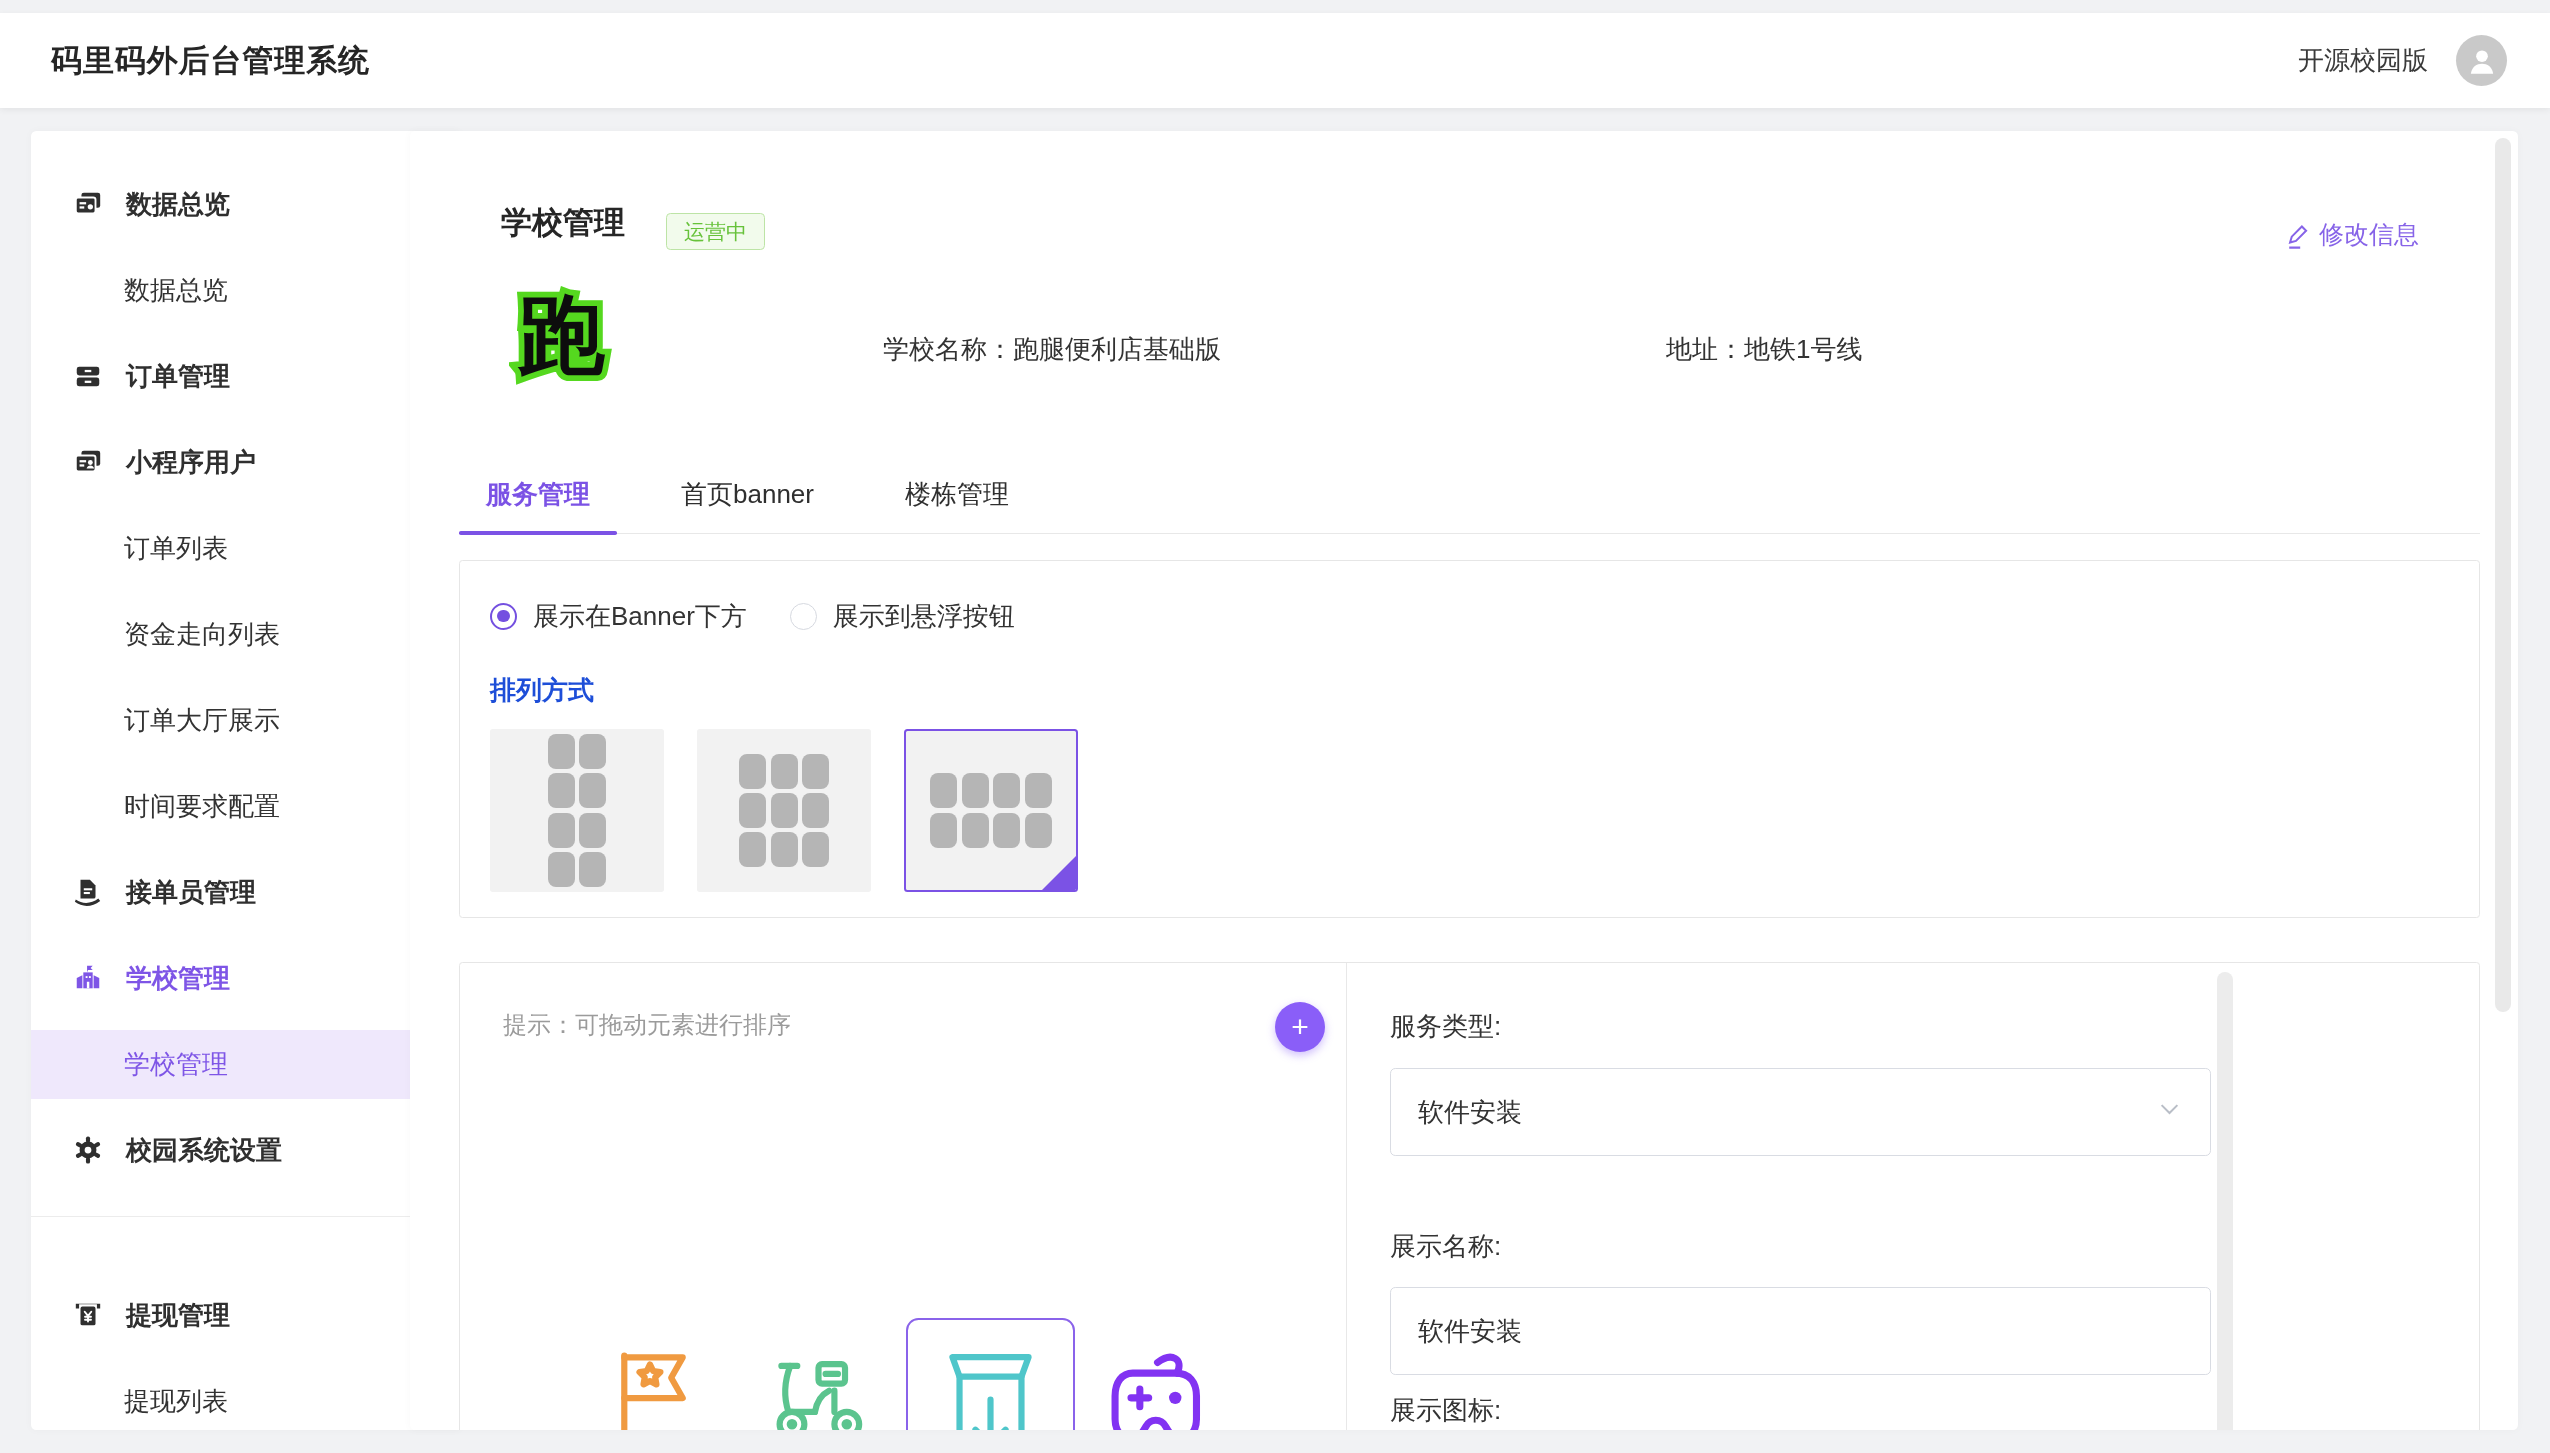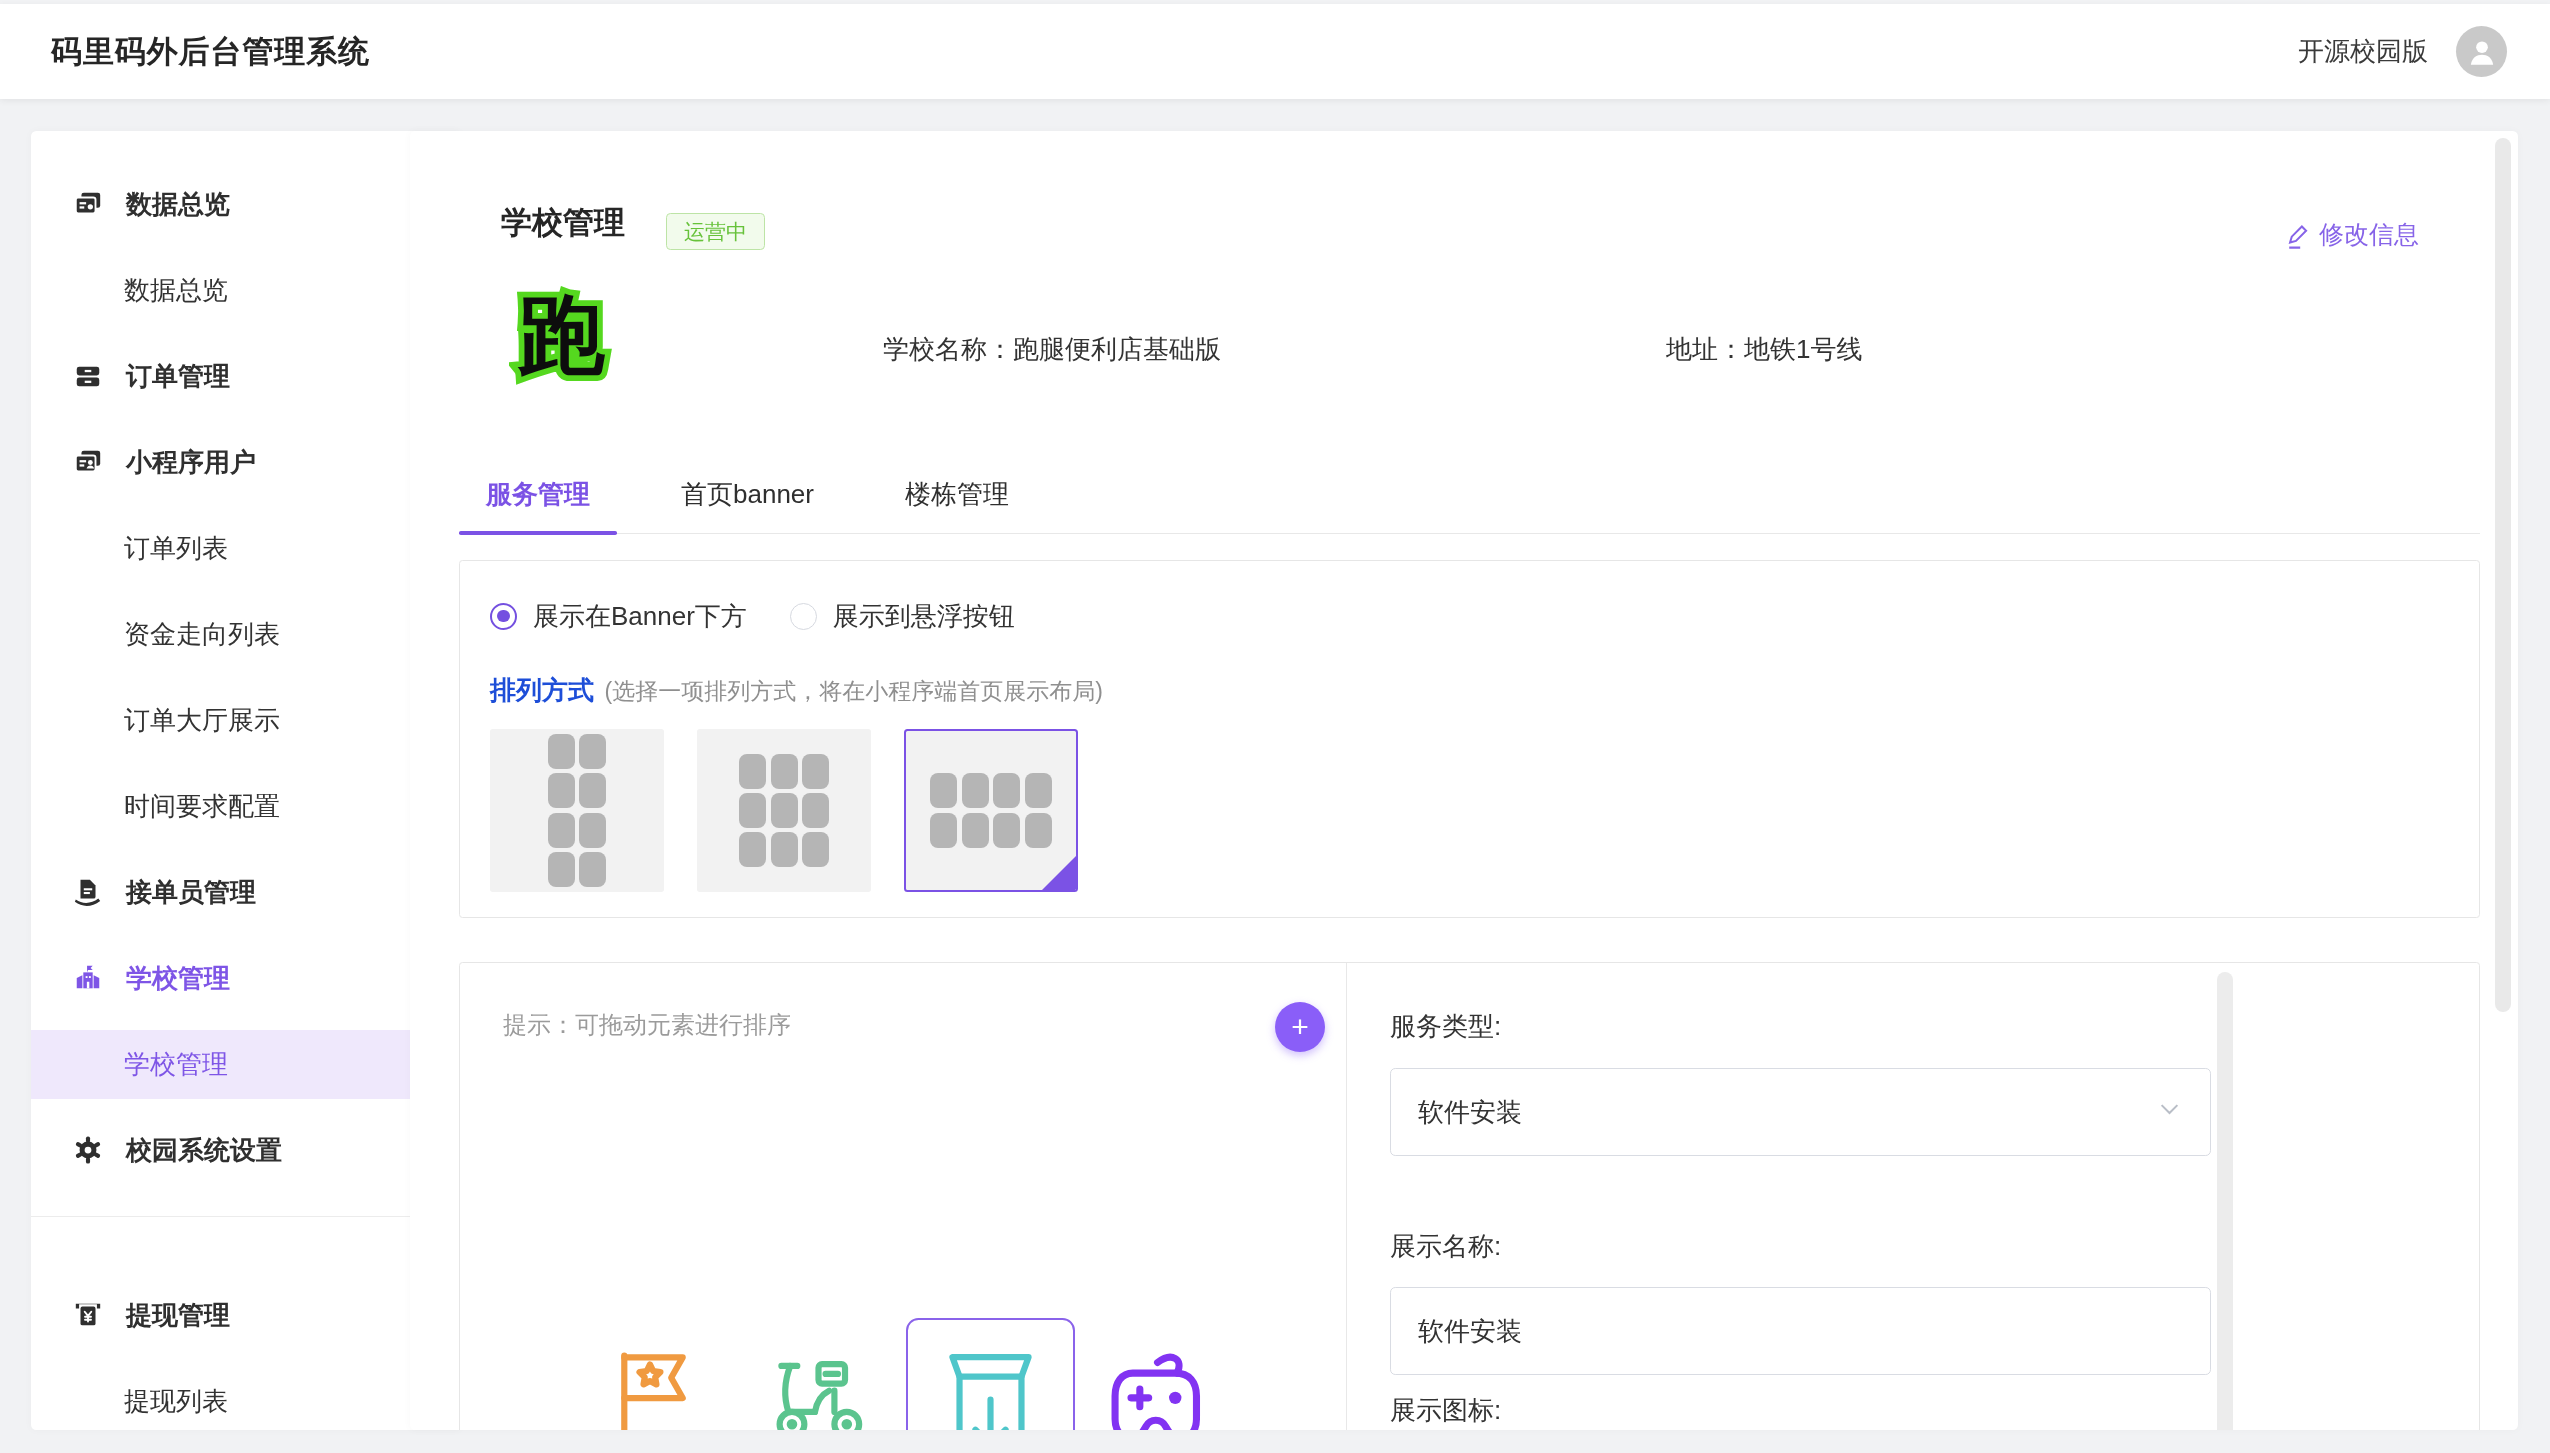--- a/index.html
+++ b/index.html
@@ -1,21 +1,21 @@
 <!DOCTYPE html>
 <html style="font-size:14px"><head>
 <meta charset="utf-8">
 <style>
   * { margin:0; padding:0; box-sizing:border-box; }
   html,body { width:2550px; height:1454px; }
   body { font-family:"Liberation Sans", sans-serif; background:#f1f2f4; overflow:hidden; color:#303133; }
   .stage { position:relative; width:2550px; height:1454px; }
 
   
-  .app-header { position:absolute; left:0; top:4px; width:100%; height:95px; background:#fff;
+  .app-header { position:absolute; left:0; top:13px; width:100%; height:95px; background:#fff;
     box-shadow:0 1.8px 7px rgba(0,0,0,.07); display:flex; align-items:center; justify-content:space-between;
     padding:0 43px 0 51px; z-index:20; }
   .app-title { font-size:31px; font-weight:bold; color:#262626; letter-spacing:0.9px; }
   .header-right { display:flex; align-items:center; gap:28px; }
   .edition { font-size:26px; color:#3a3a3a; }
   .avatar { width:51px; height:51px; border-radius:50%; background:#c9c9c9; display:flex; align-items:center; justify-content:center; cursor:pointer; }
   .avatar svg { width:34px; height:34px; }
 
   
   .sidebar { position:absolute; left:31px; top:131px; width:430px; height:1299px; background:#fff;
@@ -326,21 +326,20 @@
             <span class="radio-dot sel"></span>
             <span class="radio-label">展示在Banner下方</span>
           </div>
           <div class="radio-opt">
             <span class="radio-dot"></span>
             <span class="radio-label">展示到悬浮按钮</span>
           </div>
         </div>
       <div class="arrange-row">
         <span class="arrange-title">排列方式</span>
-        <span class="arrange-note">(选择一项排列方式，将在小程序端首页展示布局)</span>
       </div>
       <div class="layout-cards" id="layout-cards">
           <div class="layout-card">
             <div class="tile-grid" style="grid-template-columns: repeat(2, 27px);">
               <span class="tile"></span>
               <span class="tile"></span>
               <span class="tile"></span>
               <span class="tile"></span>
               <span class="tile"></span>
               <span class="tile"></span>

